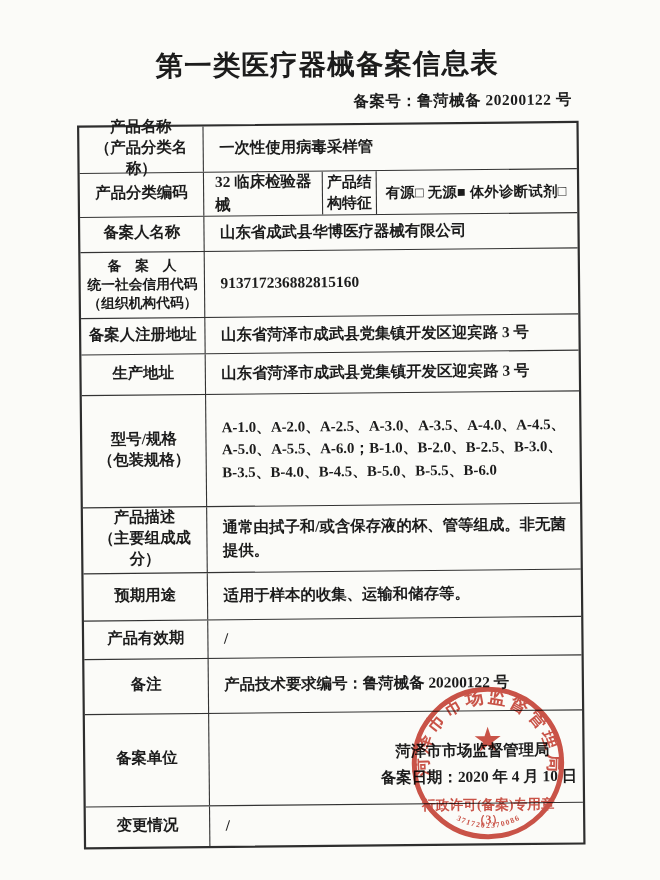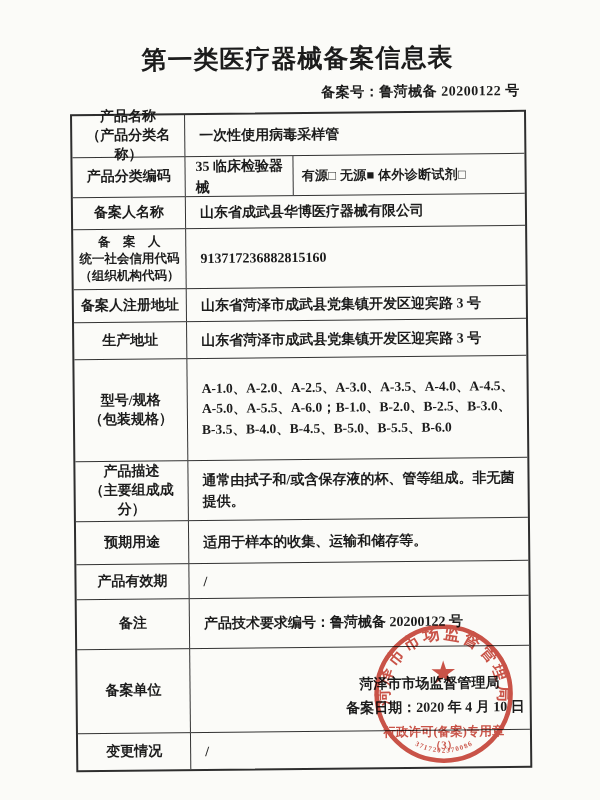--- a/index.html
+++ b/index.html
@@ -92,22 +92,24 @@
       <div class="th">产品名称
 （产品分类名称）</div>
       <div class="td">
           <span class="cell-text">一次性使用病毒采样管</span>
         </div>
     </div>
 
     <div class="tr" style="height:40px">
       <div class="th">产品分类编码</div>
       <div class="td td-code">
-          <span class="cell-text">35 临床检验器械</span>
-        </div>
+          <span class="cell-text">32 临床检验器械</span>
+        </div>
+      <div class="th th-feature">产品结
+构特征</div>
       <div class="td td-feature">
           <span class="cell-text">有源□ 无源■ 体外诊断试剂□</span>
         </div>
     </div>
 
     <div class="tr" style="height:32px">
       <div class="th">备案人名称</div>
       <div class="td">
           <span class="cell-text">山东省成武县华博医疗器械有限公司</span>
         </div>

